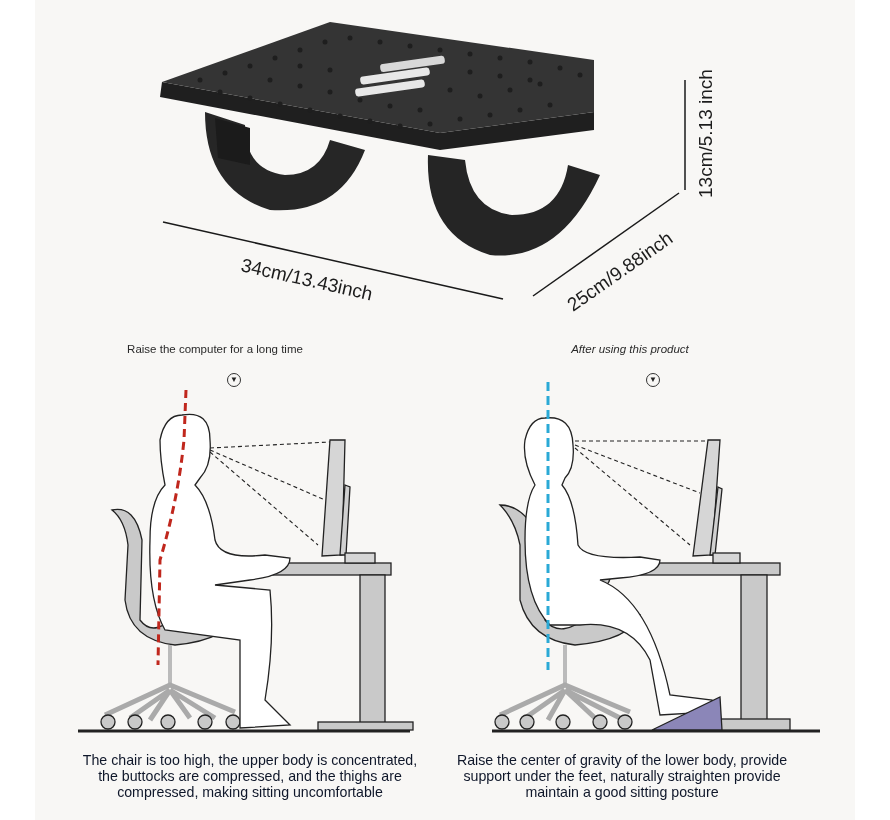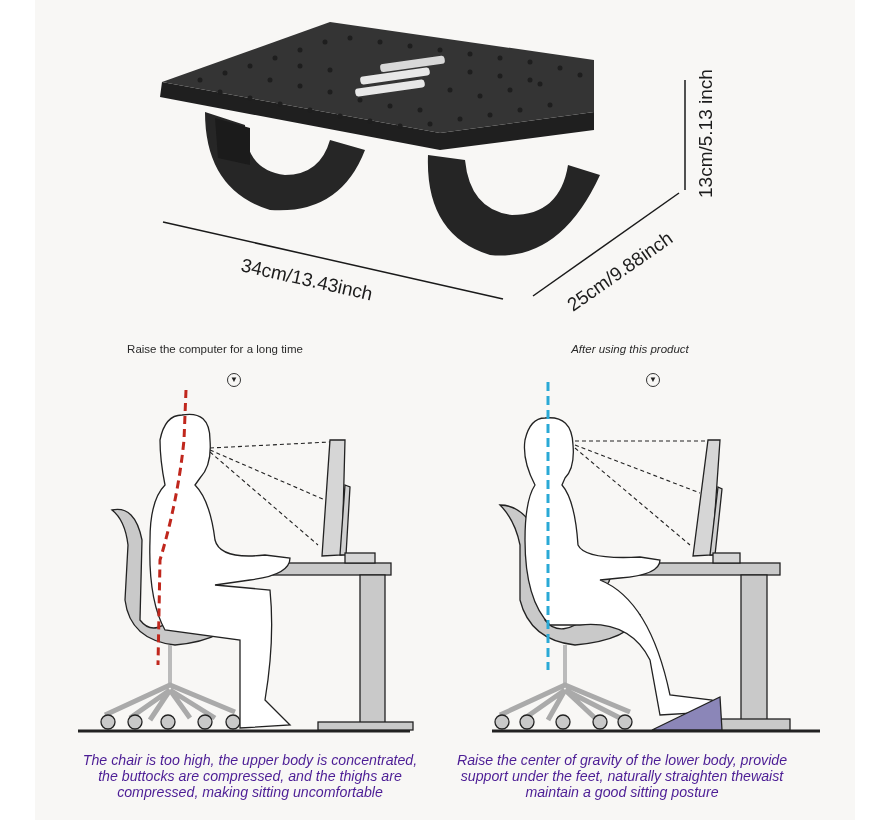--- a/index.html
+++ b/index.html
@@ -2,21 +2,21 @@
 <html><head>
 <meta charset="utf-8">
 <style>
   html, body { margin:0; padding:0; background:#ffffff; }
   body { width:890px; height:820px; position:relative; overflow:hidden;
          font-family:"Liberation Sans", sans-serif; color:#1a1a1a; }
   .card { position:absolute; left:35px; top:0; width:820px; height:820px; background:#f8f7f5; }
   .svg-layer { position:absolute; left:0; top:0; width:890px; height:820px; }
   .dim-label { font-family:"Liberation Sans", sans-serif; font-size:19px; fill:#1c1c1c; }
   .panel-title { position:absolute; font-size:11.5px; color:#2a2a2a; text-align:center; }
-  .caption { position:absolute; font-size:14.2px; line-height:16px; color:#4c1d95; text-align:center;font-style:italic; }
+  .caption { position:absolute; font-size:14.2px; line-height:16px; color:#0f172a; text-align:center; }
   .chev { position:absolute; width:12px; height:12px; border:1px solid #333; border-radius:50%;
           font-size:8px; line-height:12px; text-align:center; color:#222; }
 </style>
 </head>
 <body>
 
 <div class="card"></div>
 
 <svg class="svg-layer" viewBox="0 0 890 820">
 
@@ -167,15 +167,15 @@
 <div class="panel-title" style="left:540px; top:343px; width:180px;font-style:italic;">After using this product</div>
 <div class="chev" style="left:646px; top:373px;">▼</div>
 
 <div class="caption" style="left:40px; top:752px; width:420px;">
   <div>The chair is too high, the upper body is concentrated,</div>
   <div>the buttocks are compressed, and the thighs are</div>
   <div>compressed, making sitting uncomfortable</div>
 </div>
 <div class="caption" style="left:428px; top:752px; width:388px;">
   <div>Raise the center of gravity of the lower body, provide</div>
-  <div>support under the feet, naturally straighten thewaist</div>
+  <div>support under the feet, naturally straighten provide</div>
   <div>maintain a good sitting posture</div>
 </div>
 
 </body></html>

